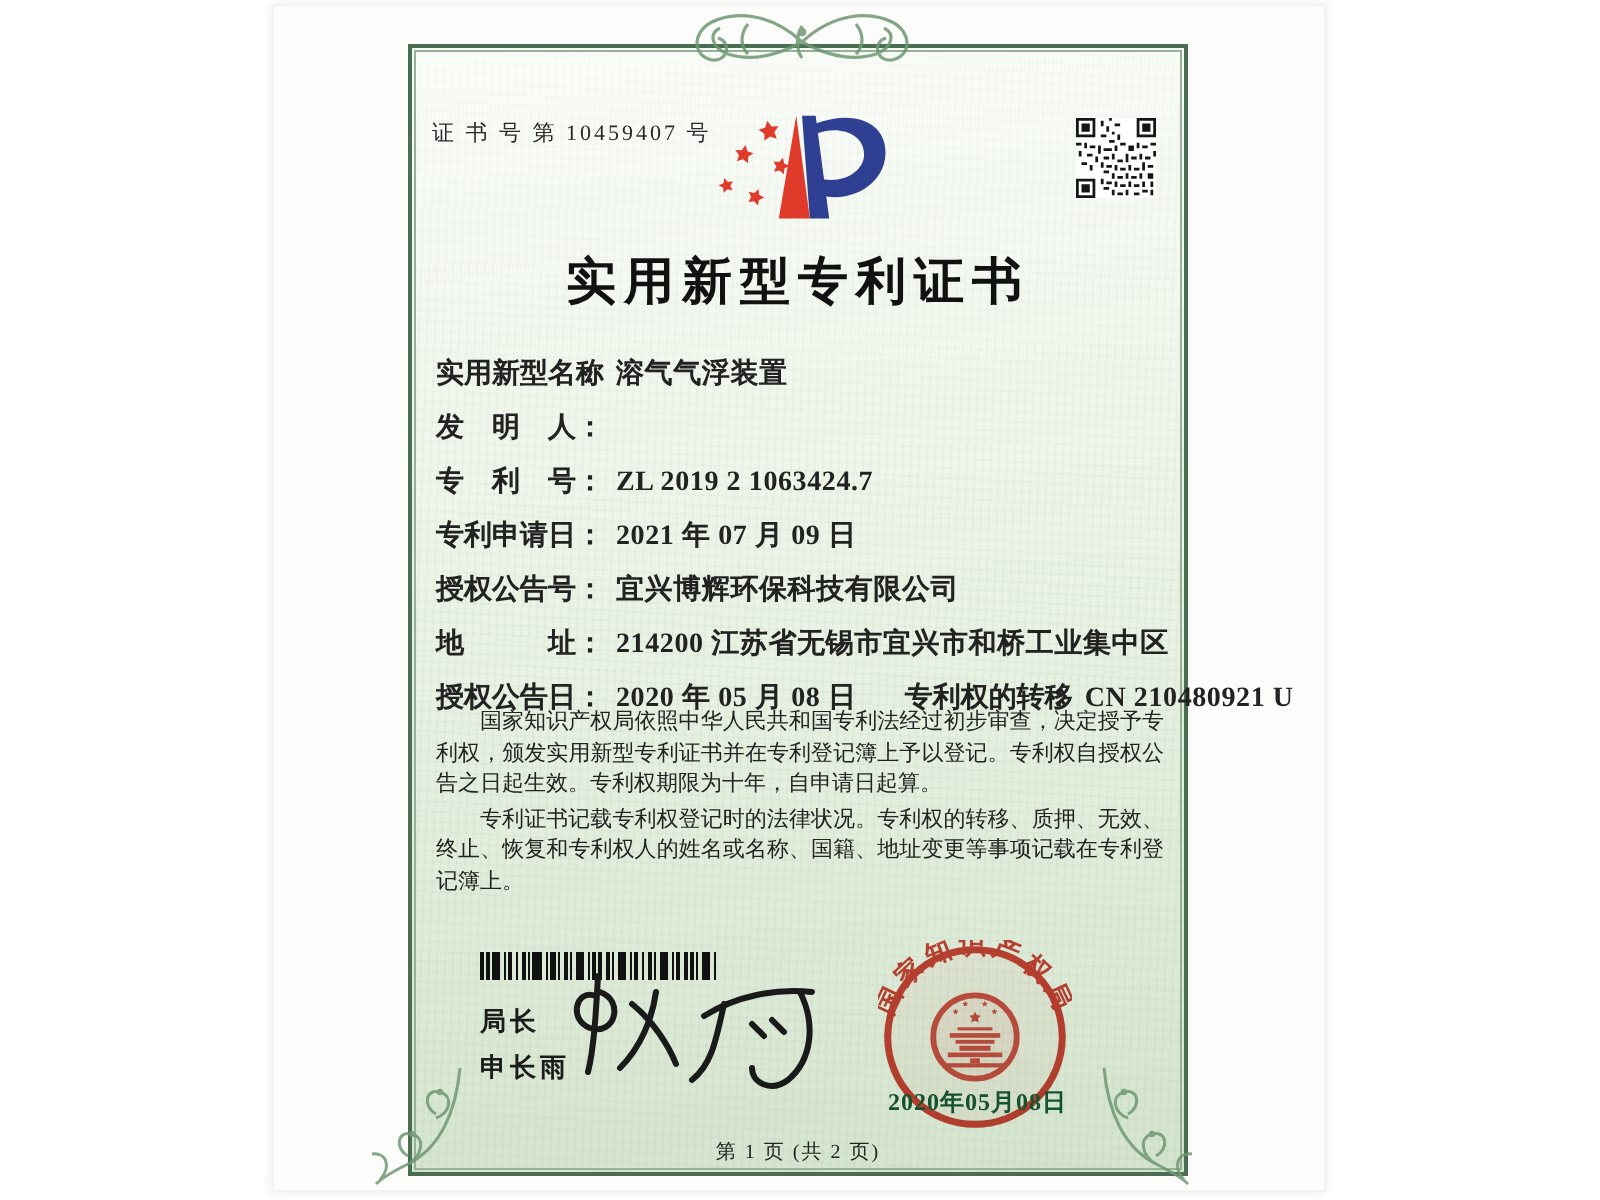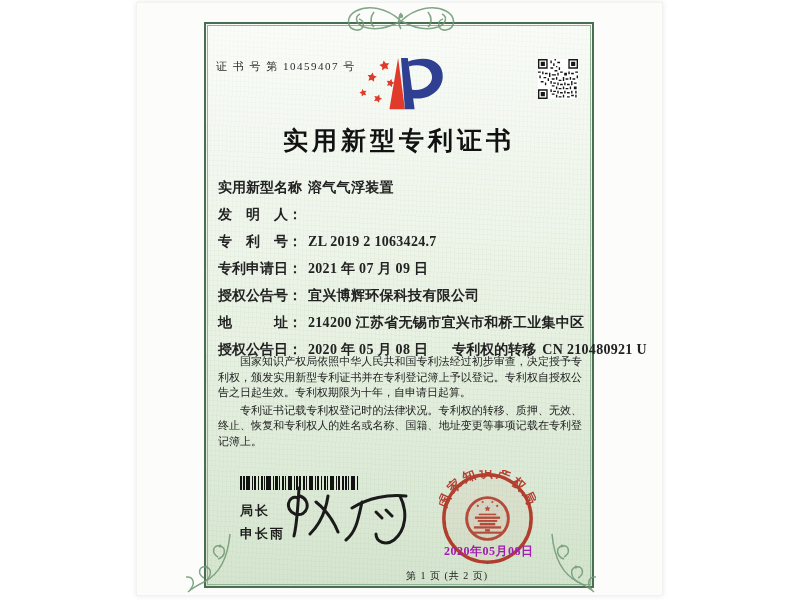--- a/index.html
+++ b/index.html
@@ -37,23 +37,23 @@
            background:
              repeating-linear-gradient(90deg,#111 0 1px,transparent 1px 3px),
              repeating-linear-gradient(90deg,#111 0 2px,transparent 2px 7px),
              repeating-linear-gradient(90deg,transparent 0 4px,#111 4px 5px,transparent 5px 11px);}
   .dtitle{position:absolute;left:104px;top:500px;z-index:2;font-size:13px;font-weight:700;letter-spacing:2px;}
   .dname{position:absolute;left:104px;top:523px;z-index:2;font-size:13px;font-weight:600;letter-spacing:2px;}
   .sig{position:absolute;left:140px;top:482px;width:160px;height:68px;z-index:2;}
   .seal{position:absolute;left:303px;top:468px;width:97px;height:97px;z-index:4;
         mix-blend-mode:multiply;opacity:.92;}
   .sealdate{position:absolute;left:308px;top:541px;width:90px;z-index:5;font-size:12px;
-            font-weight:700;letter-spacing:.5px;color:#a21caf;}
+            font-weight:700;letter-spacing:.5px;color:#14532d;}
   .footer{position:absolute;left:68px;top:567px;width:390px;z-index:2;text-align:center;
-          font-size:10px;color:#222;letter-spacing:1px;padding-left:48px;}
+          font-size:10px;color:#222;letter-spacing:1px;}
 </style>
 </head>
 <body>
 
 <div class="stage">
   <div class="paper">
 
     <div class="frame"></div>
 
     <svg class="orn" style="left:190px;top:1px" width="150" height="36" viewBox="0 0 150 36">

